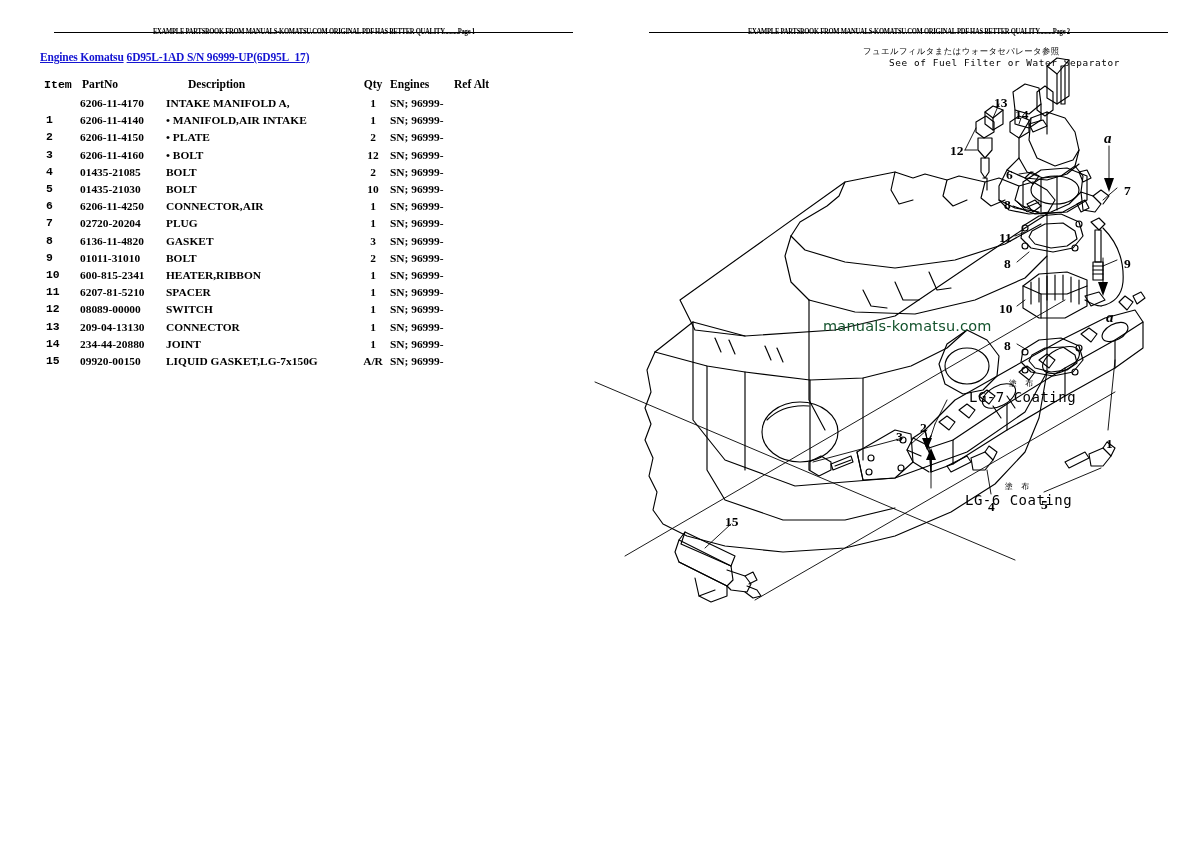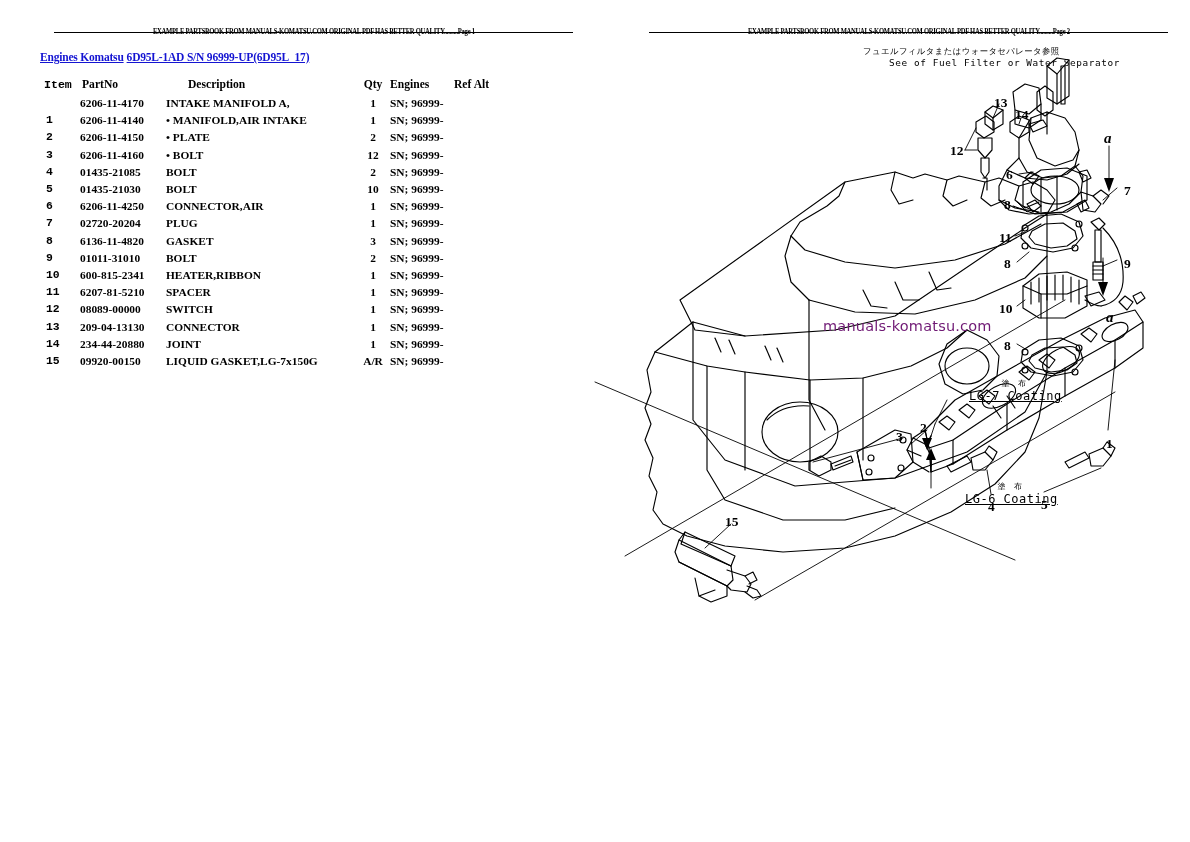--- a/index.html
+++ b/index.html
@@ -56,24 +56,24 @@
       font-size:9.4px;letter-spacing:0.6px;margin-left:24px;}
 
   .callout{position:absolute;font-family:"Liberation Serif",serif;
       font-weight:bold;font-size:13.5px;line-height:1;}
   .callout-a{font-style:italic;font-size:15px;font-weight:bold;}
 
   .coatlbl{position:absolute;white-space:nowrap;text-align:center;margin-left:40px;}
   .coatlbl .jp{font-family:"DejaVu Sans",sans-serif;font-size:8px;
       letter-spacing:3px;display:block;}
   .coatlbl .en{font-family:"DejaVu Sans Mono","Liberation Mono",monospace;
-      font-size:12px;letter-spacing:0.5px;display:block;text-decoration:underline;}
+      font-size:14px;letter-spacing:0.5px;display:block;}
 
   .watermark{position:absolute;font-family:"DejaVu Sans",sans-serif;
-      font-size:14.5px;color:#701a75;letter-spacing:0.2px;white-space:nowrap;}
+      font-size:14.5px;color:#14532d;letter-spacing:0.2px;white-space:nowrap;}
 
   svg{position:absolute;left:0;top:0;overflow:visible;}
 </style>
 </head>
 <body>
 
 <div class="page page-left">
 
   <div class="runhead">
     <span class="txt">EXAMPLE PARTSBOOK FROM MANUALS-KOMATSU.COM ORIGINAL PDF HAS BETTER QUALITY..........Page 1</span>

